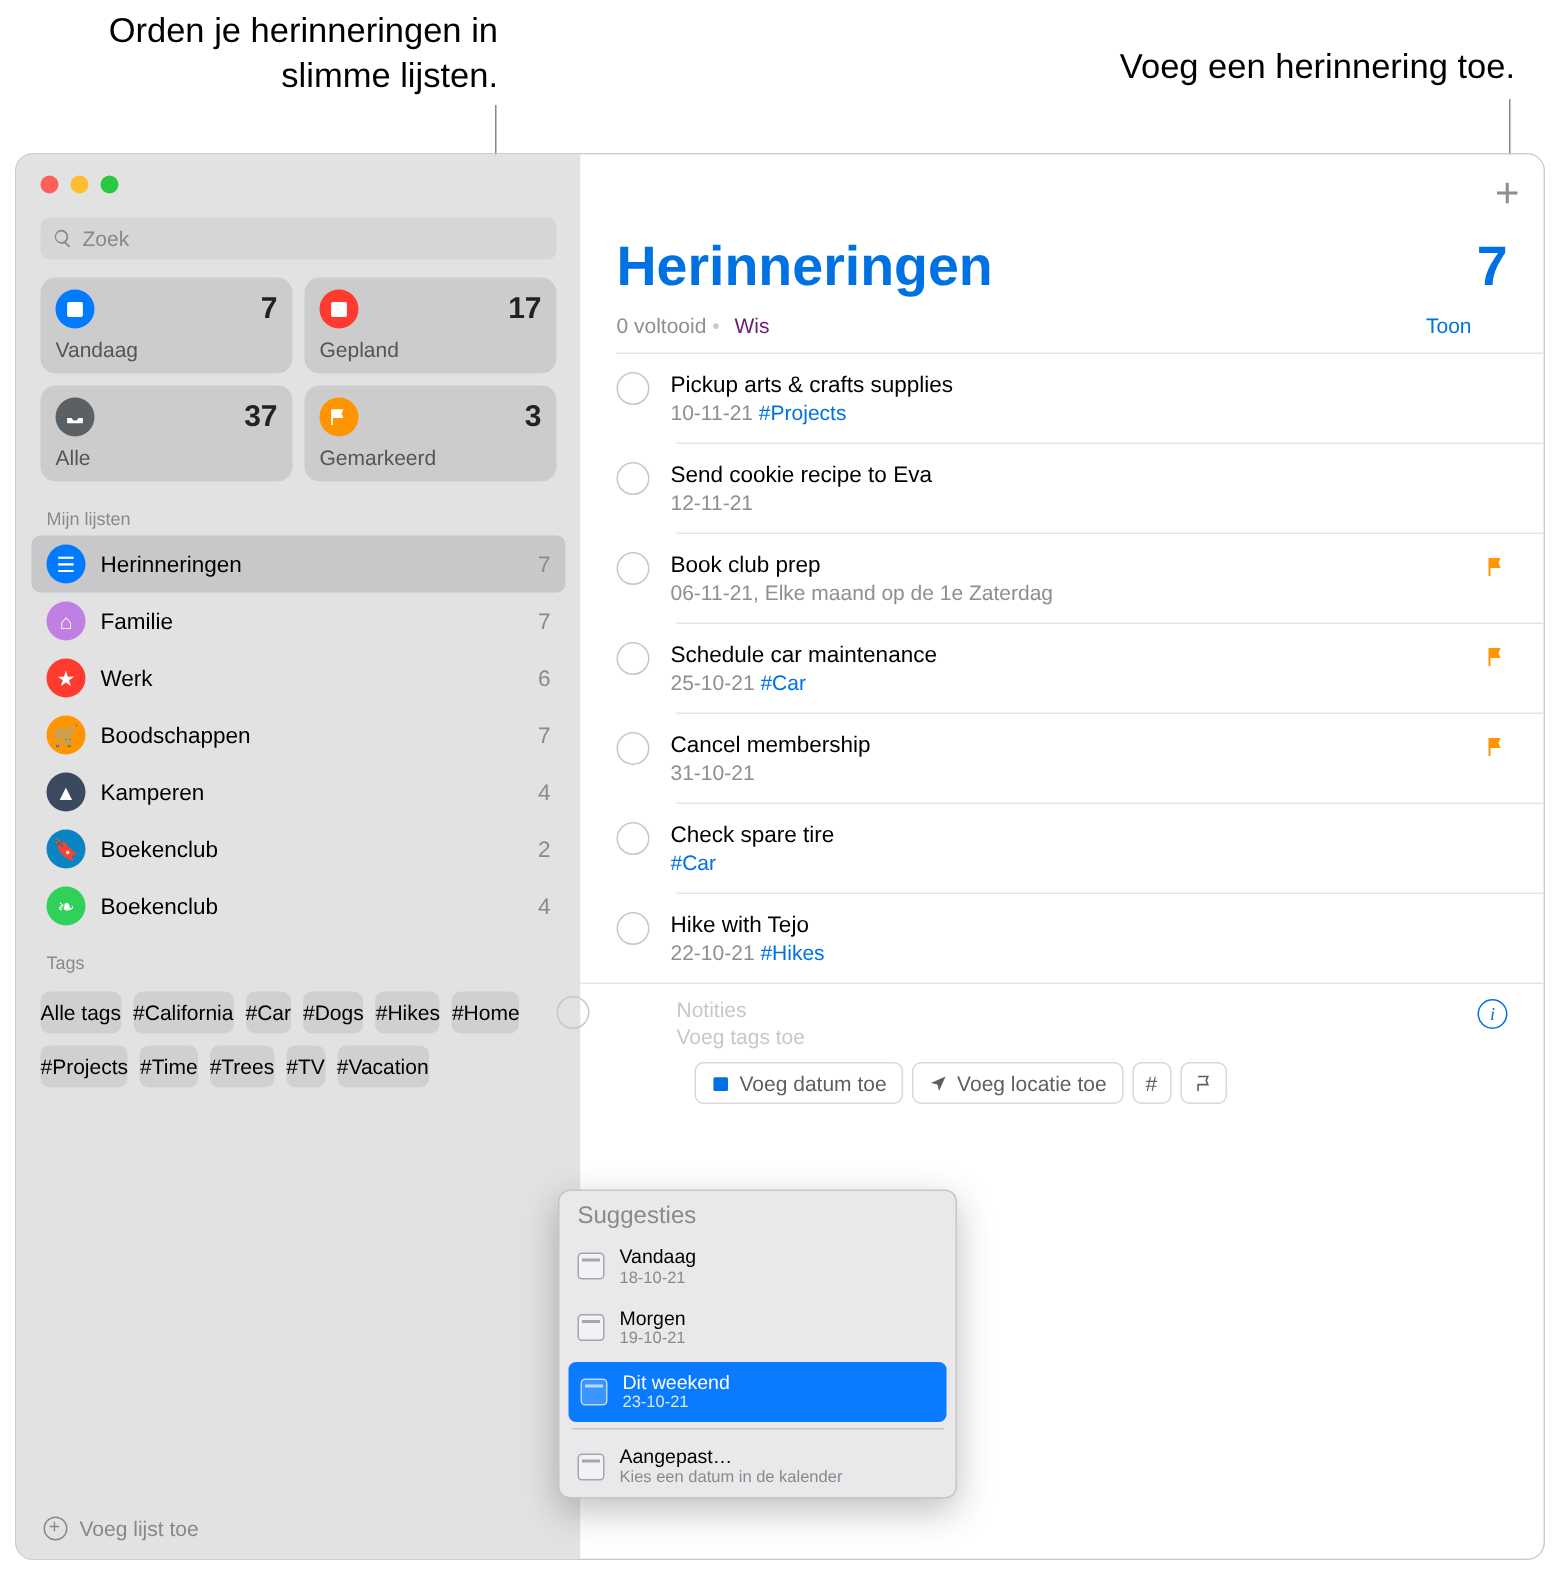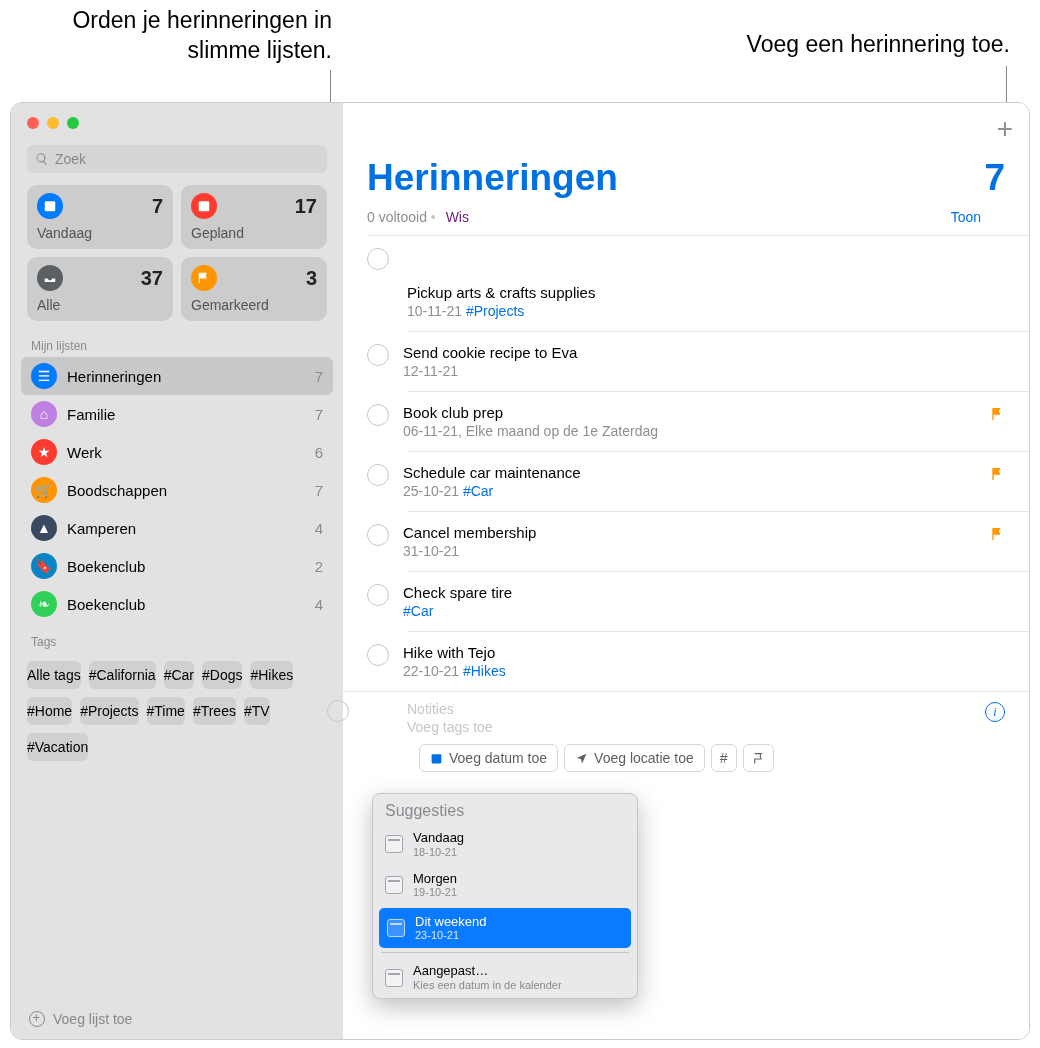--- a/index.html
+++ b/index.html
@@ -7,21 +7,21 @@
 
     .callout { position: absolute; font-size: 23px; color: #000; text-align: right; line-height: 1.3; }
     .callout-left { top: 6px; left: 72px; width: 260px; }
     .callout-right { top: 30px; right: 30px; }
     .callout-line { position: absolute; border-left: 1px solid #888; }
     .line-left { top: 70px; left: 330px; height: 228px; }
     .line-right { top: 66px; left: 1006px; height: 42px; }
 
     .window { position: absolute; top: 102px; left: 10px; width: 1020px; height: 938px; border: 1px solid #ccc; border-radius: 12px; overflow: hidden; display: flex; }
 
-    .sidebar { width: 332px; background: #e3e2e3; display: flex; flex-direction: column; padding: 0; }
+    .sidebar { width: 376px; background: #e3e2e3; display: flex; flex-direction: column; padding: 0; }
     .traffic { display: flex; gap: 8px; padding: 14px 16px 8px; }
     .tdot { width: 12px; height: 12px; border-radius: 50%; }
     .tred { background: #ff5f57; }
     .tyel { background: #febc2e; }
     .tgrn { background: #28c840; }
 
     .search { margin: 8px 16px 12px; background: #d7d6d7; border-radius: 6px; height: 28px; display: flex; align-items: center; padding: 0 8px; gap: 6px; color: #888; font-size: 14px; }
     .search svg { fill: #888; }
 
     .smart-grid { display: grid; grid-template-columns: 1fr 1fr; gap: 8px; padding: 0 16px 12px; }
@@ -56,21 +56,21 @@
     .big-count { font-size: 37px; font-weight: 700; color: #0071e3; }
 
     .completed-row { display: flex; justify-content: space-between; padding: 10px 24px 10px; font-size: 14px; color: #8e8e93; border-bottom: 1px solid #e5e5e7; margin-left: 24px; margin-right: 0; padding-left: 0;}
     .completed-row .wis { color: #701a75; margin-left: 6px; }
     .completed-row .toon { color: #0071e3; margin-right: 24px;}
 
     .reminders-scroll { flex: 1; overflow: visible; }
     .remind { display: flex; gap: 14px; padding: 12px 24px 12px 24px; position: relative; }
     .remind + .remind { border-top: 1px solid #e5e5e7; margin-left: 64px; padding-left: 0; }
     .remind + .remind .rtitle-block { margin-left: 0; }
-    .remind:first-child { margin-left: 40px; padding-left: 0; border-top: none; flex-direction: column;}
+    .remind:first-child { margin-left: 40px; padding-left: 0; border-top: none;}
     .rcheck { width: 22px; height: 22px; border-radius: 50%; border: 1.5px solid #c7c7cc; flex-shrink: 0; margin-left: -40px; }
     .remind:not(:first-child) .rcheck { margin-left: -40px; }
     .rtitle { font-size: 15px; color: #000; }
     .rmeta { font-size: 14px; color: #8e8e93; margin-top: 2px; }
     .rtag { color: #0071e3; }
     .flag { position: absolute; right: 24px; top: 14px; color: #ff9500; font-size: 16px; }
     .infobtn { position: absolute; right: 24px; top: 10px; color: #0071e3; width: 20px; height: 20px; border: 1.5px solid #0071e3; border-radius: 50%; display: flex; align-items: center; justify-content: center; font-size: 12px; font-style: italic; font-family: serif;}
 
     .new-reminder { padding: 8px 24px 10px 64px; border-top: 1px solid #e5e5e7; margin-left: 0; position: relative;}
     .new-reminder .rcheck { position: absolute; left: 24px; top: 8px; }

